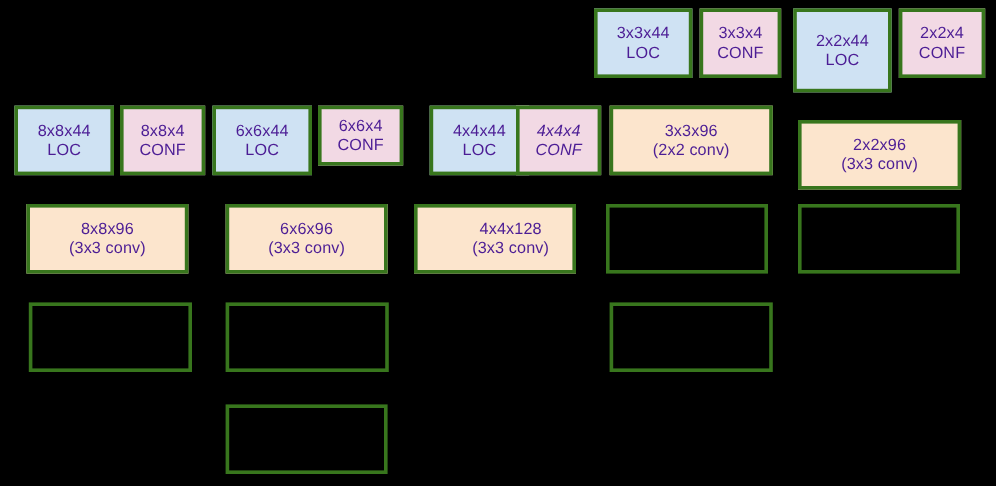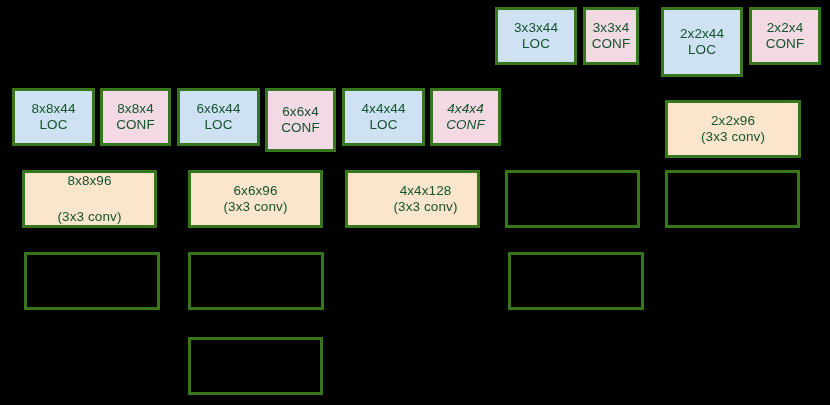--- a/index.html
+++ b/index.html
@@ -18,21 +18,21 @@
   .node {
     position: absolute;
     box-sizing: border-box;
     border: 3px solid #38761d;
     display: flex;
     flex-direction: column;
     align-items: center;
     justify-content: center;
     text-align: center;
     line-height: 1.18;
-    color: #14532d;
+    color: #4c1d95;
     font-size: 13.5px;
     letter-spacing: 0.1px;
     padding: 0 2px;
   }
   .node .l1, .node .l2 {
     display: block;
     white-space: nowrap;
   }
   .fill-loc   { background: #cfe2f3; }
   .fill-conf  { background: #f2d9e4; }
@@ -40,21 +40,21 @@
   .fill-empty { background: #000000; }
 </style>
 </head>
 <body>
 
 <div id="canvas">
     <div class="node fill-loc" style="left: 495px; top: 7px; width: 82px; height: 58px;">
       <span class="l1">3x3x44</span>
       <span class="l2">LOC</span>
     </div>
-    <div class="node fill-conf" style="left: 583px; top: 7px; width: 56px; height: 58px;">
+    <div class="node fill-conf" style="left: 583px; top: 7px; width: 68px; height: 58px;">
       <span class="l1">3x3x4</span>
       <span class="l2">CONF</span>
     </div>
     <div class="node fill-loc" style="left: 661px; top: 7px; width: 82px; height: 70px;">
       <span class="l1">2x2x44</span>
       <span class="l2">LOC</span>
     </div>
     <div class="node fill-conf" style="left: 749px; top: 7px; width: 72px; height: 58px;">
       <span class="l1">2x2x4</span>
       <span class="l2">CONF</span>
@@ -64,37 +64,41 @@
       <span class="l2">LOC</span>
     </div>
     <div class="node fill-conf" style="left: 100px; top: 88px; width: 71px; height: 58px; align-items: center;">
       <span class="l1">8x8x4</span>
       <span class="l2">CONF</span>
     </div>
     <div class="node fill-loc" style="left: 177px; top: 88px; width: 83px; height: 58px;">
       <span class="l1">6x6x44</span>
       <span class="l2">LOC</span>
     </div>
-    <div class="node fill-conf" style="left: 265px; top: 88px; width: 71px; height: 64px;">
+    <div class="node fill-conf" style="left: 265px; top: 88px; width: 71px; height: 50px;">
       <span class="l1">6x6x4</span>
       <span class="l2">CONF</span>
     </div>
-    <div class="node fill-loc" style="left: 342px; top: 88px; width: 83px; height: 58px;">
+    <div class="node fill-loc" style="left: 358px; top: 88px; width: 83px; height: 58px;">
       <span class="l1">4x4x44</span>
       <span class="l2">LOC</span>
     </div>
     <div class="node fill-conf" style="left: 430px; top: 88px; width: 71px; height: 58px; font-style: italic;">
       <span class="l1">4x4x4</span>
       <span class="l2">CONF</span>
     </div>
+    <div class="node fill-conv" style="left: 508px; top: 88px; width: 136px; height: 58px;">
+      <span class="l1">3x3x96</span>
+      <span class="l2">(2x2 conv)</span>
+    </div>
     <div class="node fill-conv" style="left: 665px; top: 88px; width: 136px; height: 58px; margin-top: 12px;">
       <span class="l1">2x2x96</span>
       <span class="l2">(3x3 conv)</span>
     </div>
-    <div class="node fill-conv" style="left: 22px; top: 170px; width: 135px; height: 58px; justify-content: space-between;">
+    <div class="node fill-conv" style="left: 22px; top: 170px; width: 135px; height: 58px;">
       <span class="l1">8x8x96</span>
       <span class="l2">(3x3 conv)</span>
     </div>
     <div class="node fill-conv" style="left: 188px; top: 170px; width: 135px; height: 58px;">
       <span class="l1">6x6x96</span>
       <span class="l2">(3x3 conv)</span>
     </div>
     <div class="node fill-conv" style="left: 345px; top: 170px; width: 135px; height: 58px; padding-left: 28px;">
       <span class="l1">4x4x128</span>
       <span class="l2">(3x3 conv)</span>

